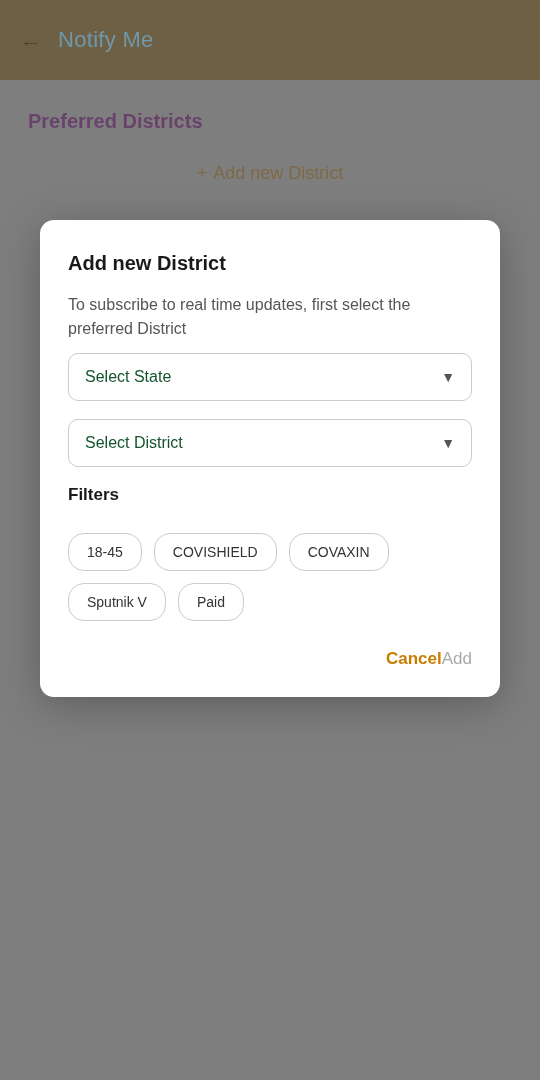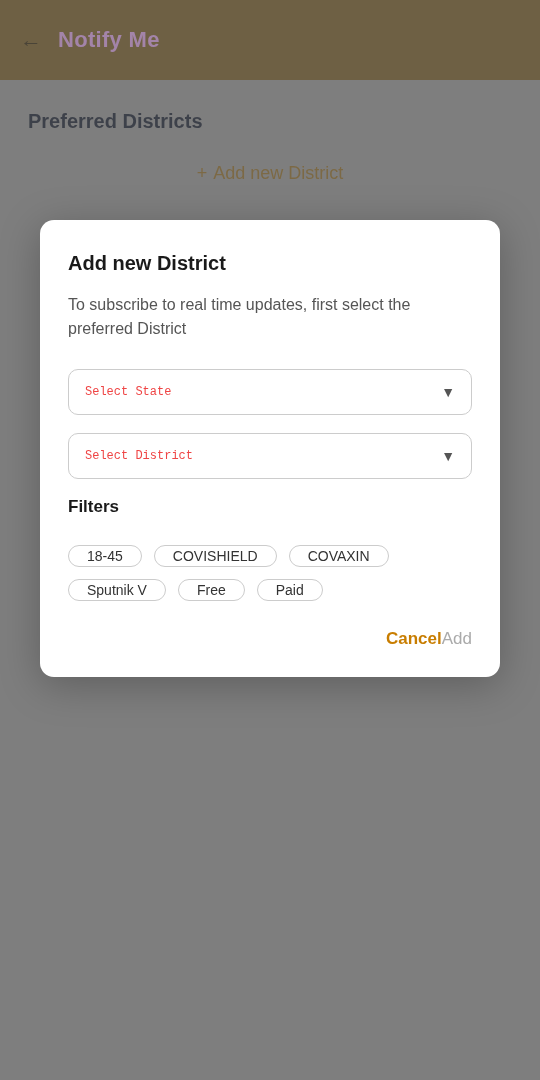--- a/index.html
+++ b/index.html
@@ -28,36 +28,36 @@
       gap: 16px;
     }
 
     .header-back-icon {
       color: #2b1d00;
       font-size: 22px;
       cursor: pointer;
     }
 
     .header-title {
-      color: #f0abfc;
+      color: #7dd3fc;
       font-size: 22px;
-      font-weight: 700;
+      font-weight: 400;
       letter-spacing: 0.3px;
     }
 
     
     .bg-content {
       padding: 30px 28px;
       position: relative;
     }
 
     .bg-section-title {
       font-size: 20px;
       font-weight: 600;
-      color: #0f172a;
+      color: #701a75;
       margin-bottom: 30px;
     }
 
     .bg-add-district {
       display: flex;
       align-items: center;
       justify-content: center;
       gap: 6px;
       color: #9a7020;
       font-size: 18px;
@@ -91,41 +91,40 @@
       font-size: 20px;
       font-weight: 700;
       color: #1a1a1a;
       margin-bottom: 18px;
     }
 
     .dialog-subtitle {
       font-size: 16px;
       color: #555;
       line-height: 1.5;
-      margin-bottom: 28px;
+      margin-bottom: 12px;
     }
 
     
     .dropdown {
       width: 100%;
       border: 1.5px solid #ccc;
       border-radius: 10px;
       padding: 14px 16px;
       display: flex;
       align-items: center;
       justify-content: space-between;
       cursor: pointer;
       margin-bottom: 18px;
       background: #fff;
     }
 
     .dropdown-label {
-      font-size: 12px;
-      color: #ef4444;
-      font-family: Liberation Mono, monospace;
+      font-size: 16px;
+      color: #14532d;
     }
 
     .dropdown-arrow {
       font-size: 14px;
       color: #555;
     }
 
     
     .filters-title {
       font-size: 17px;
@@ -137,21 +136,21 @@
     .filter-chips {
       display: flex;
       flex-wrap: wrap;
       gap: 12px;
       margin-bottom: 28px;
     }
 
     .chip {
       border: 1.5px solid #ccc;
       border-radius: 16px;
-      padding: 2px 18px;
+      padding: 10px 18px;
       font-size: 14px;
       color: #333;
       cursor: pointer;
       background: #fff;
       font-weight: 500;
       text-align: center;
     }
 
     
     .dialog-actions {
@@ -209,21 +208,20 @@
       <span class="dropdown-arrow">▼</span>
     </div>
 
     <div class="filters-title">Filters</div>
     <div class="filter-chips">
 
     <div class="chip">18-45</div>
         <div class="chip">COVISHIELD</div>
         <div class="chip">COVAXIN</div>
         <div class="chip">Sputnik V</div>
-        <div class="chip">Free</div>
         <div class="chip">Paid</div>
       </div>
 
     <div class="dialog-actions">
       <button class="btn-cancel">Cancel</button>
       <button class="btn-add">Add</button>
     </div>
   </div>
 </div>
 

